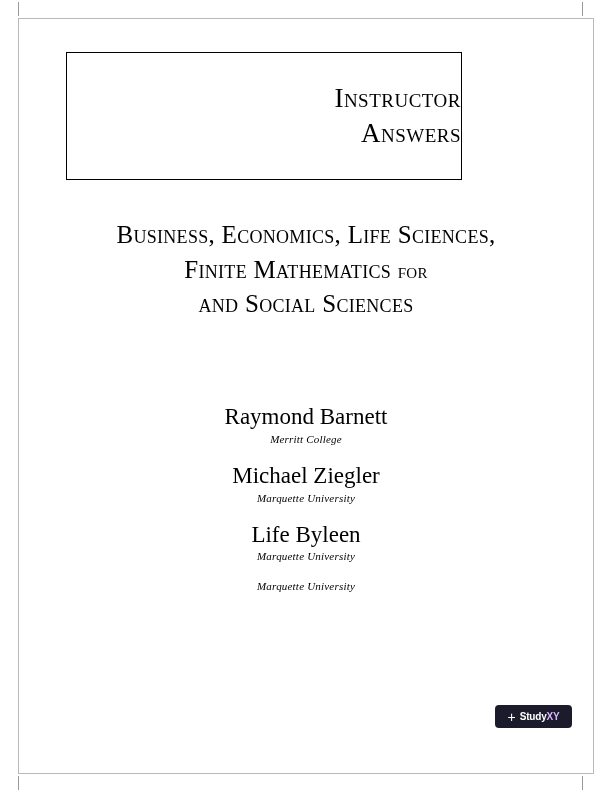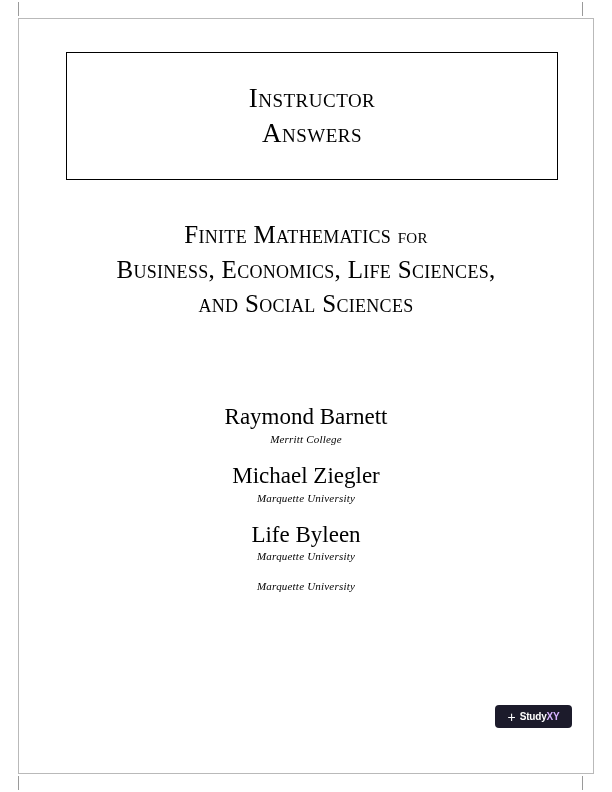--- a/index.html
+++ b/index.html
@@ -43,27 +43,27 @@
     top: 0;
     width: 612px;
     height: 792px;
   }
 
   
   .instructor-box {
     position: absolute;
     left: 66px;
     top: 52px;
-    width: 492px;
+    width: 396px;
     height: 128px;
     border: 1px solid #000000;
     box-sizing: border-box;
     display: flex;
     flex-direction: column;
-    align-items: center;
+    align-items: flex-end;
     justify-content: center;
   }
   .smallcaps {
     font-variant: small-caps;
   }
   .instructor-line1 {
     font-size: 27px;
     letter-spacing: 0.5px;
     line-height: 1.28;
   }
@@ -161,24 +161,24 @@
 <div class="page-frame"></div>
 
 <div class="content">
 
   <div class="instructor-box">
     <div class="instructor-line1 smallcaps">Instructor</div>
     <div class="instructor-line2 smallcaps">Answers</div>
   </div>
 
   <div class="title-block">
+    <div class="title-line smallcaps">Business, Economics, Life Sciences,</div>
     <div class="title-line smallcaps">
       <span>Finite Mathematics</span><span>&nbsp;</span><span class="for-word">for</span>
     </div>
-    <div class="title-line smallcaps">Business, Economics, Life Sciences,</div>
     <div class="title-line smallcaps">and Social Sciences</div>
   </div>
 
   <div class="authors">
     <div class="author-block">
       <div class="author-name">Raymond Barnett</div>
       <div class="author-affil">Merritt College</div>
     </div>
     <div class="author-block">
       <div class="author-name">Michael Ziegler</div>

